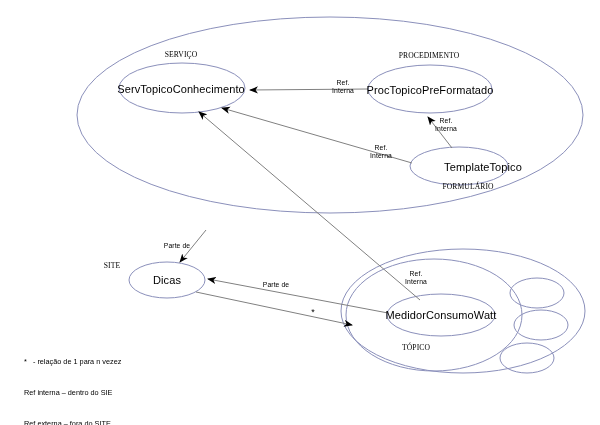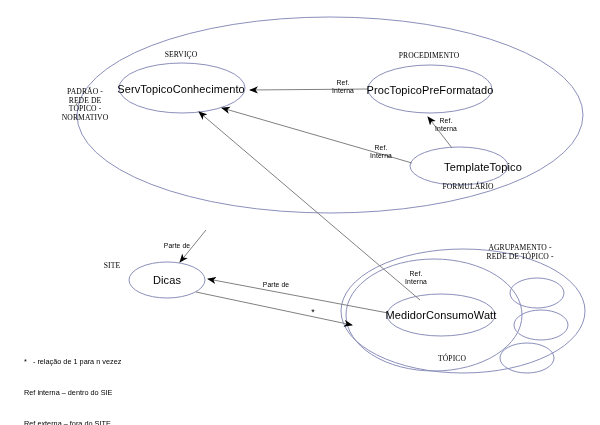--- a/index.html
+++ b/index.html
@@ -120,41 +120,31 @@
 
     <line class="connector" x1="420" y1="300" x2="199" y2="112" marker-end="url(#ah)"></line>
 
     <line class="connector" x1="206" y1="230" x2="180" y2="262" marker-end="url(#ah)"></line>
 
     <line class="connector" x1="388" y1="313" x2="208" y2="279" marker-end="url(#ah)"></line>
 
     <line class="connector" x1="196" y1="292" x2="352" y2="325" marker-end="url(#ah)"></line>
   </svg>
 
-  <div class="lbl center group-label" style="left:85px; top:88px; text-align:center;">
-    <div>PADRÃO -</div>
-    <div>REDE DE</div>
-    <div>TÓPICO -</div>
-    <div>NORMATIVO</div>
-  </div>
 
   <div class="lbl center group-label" style="left:181px; top:51px;">SERVIÇO</div>
 
   <div class="lbl center group-label" style="left:429px; top:52px;">PROCEDIMENTO</div>
 
   <div class="lbl center group-label" style="left:468px; top:183px;">FORMULÁRIO</div>
 
   <div class="lbl center group-label" style="left:112px; top:262px;">SITE</div>
 
-  <div class="lbl center group-label" style="left:520px; top:244px; text-align:center;">
-    <div>AGRUPAMENTO -</div>
-    <div>REDE DE TÓPICO -</div>
-  </div>
 
-  <div class="lbl center group-label" style="left:452px; top:344px;margin-top:11px;">TÓPICO</div>
+  <div class="lbl center group-label" style="left:416px; top:344px;">TÓPICO</div>
 
   <div class="lbl center node-label" style="left:181px; top:85px;">ServTopicoConhecimento</div>
 
   <div class="lbl center node-label" style="left:430px; top:86px;">ProcTopicoPreFormatado</div>
 
   <div class="lbl center node-label" style="left:483px; top:163px;">TemplateTopico</div>
 
   <div class="lbl center node-label" style="left:167px; top:276px;">Dicas</div>
 
   <div class="lbl center node-label" style="left:441px; top:311px;text-align:right;">MedidorConsumoWatt</div>

